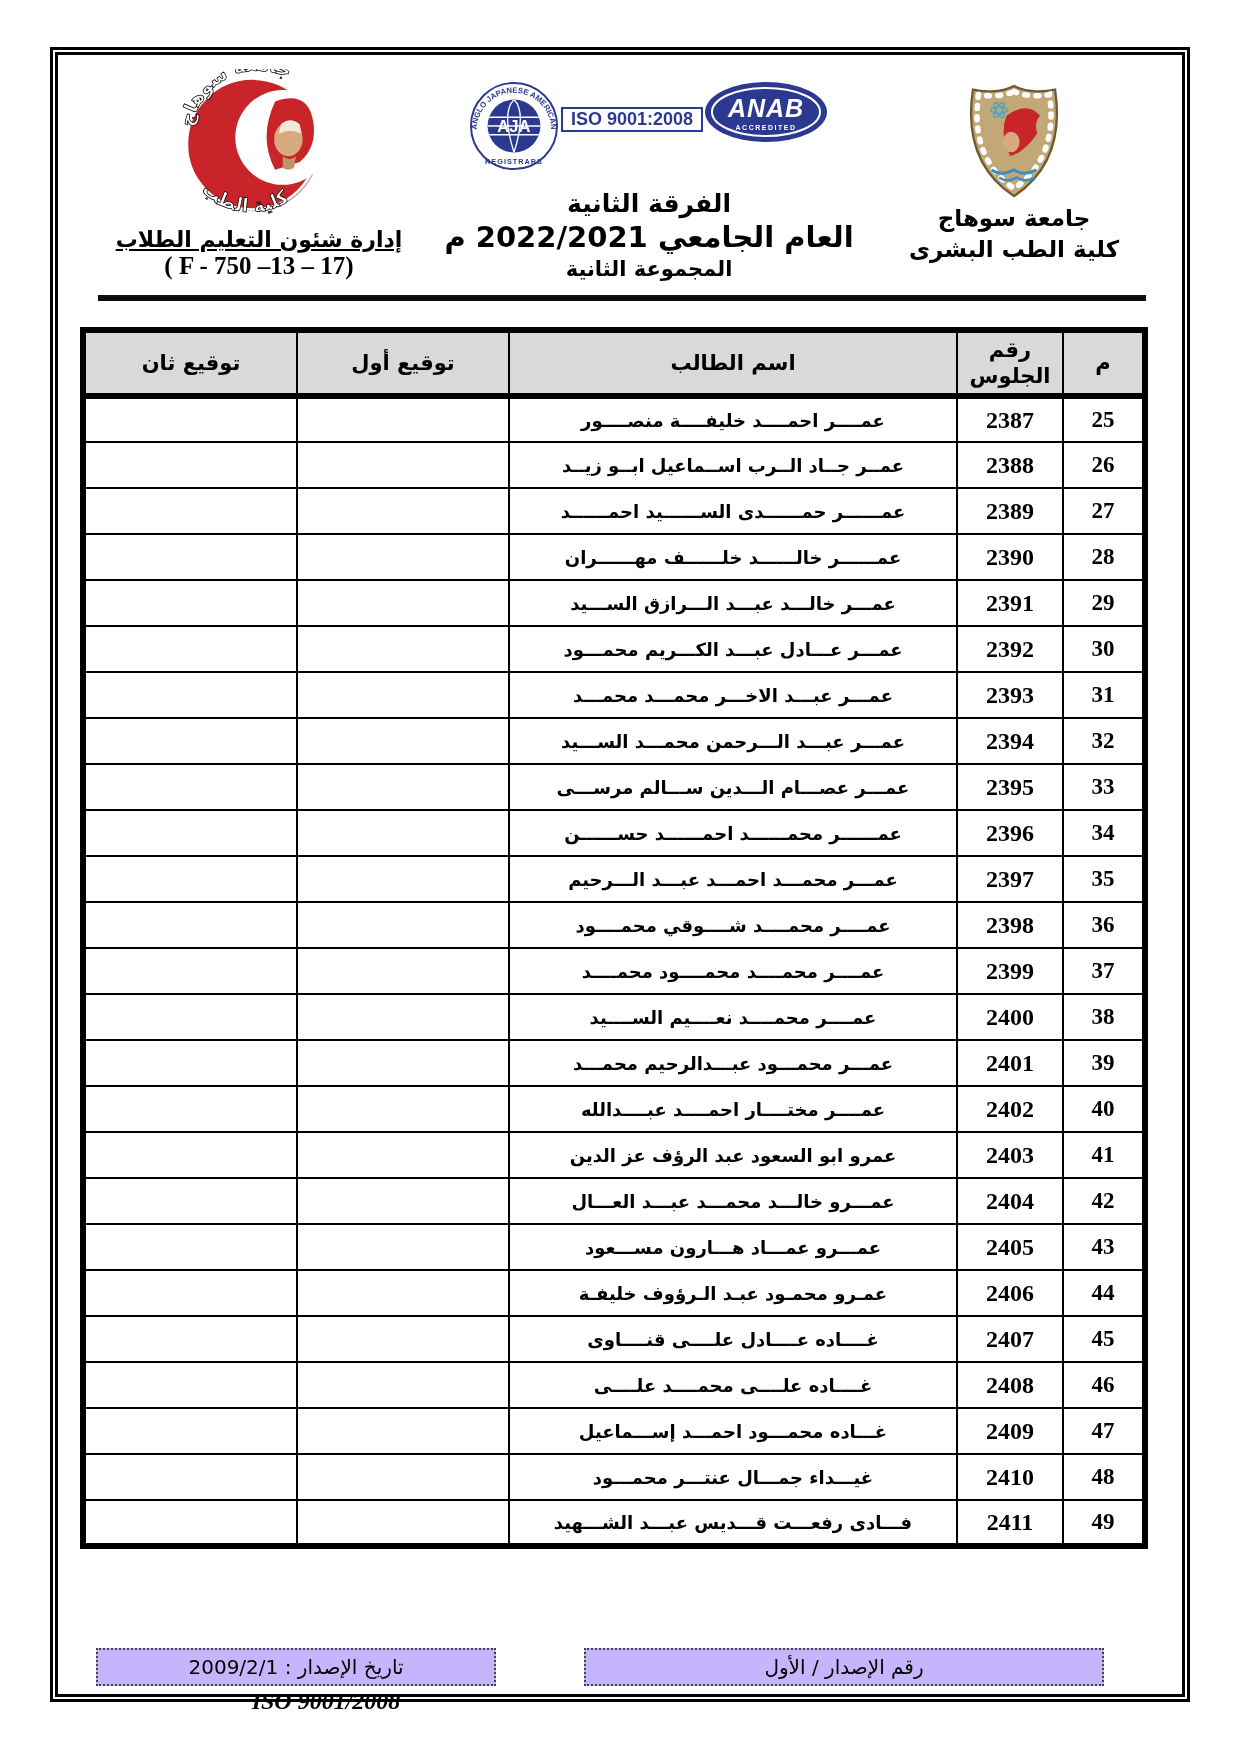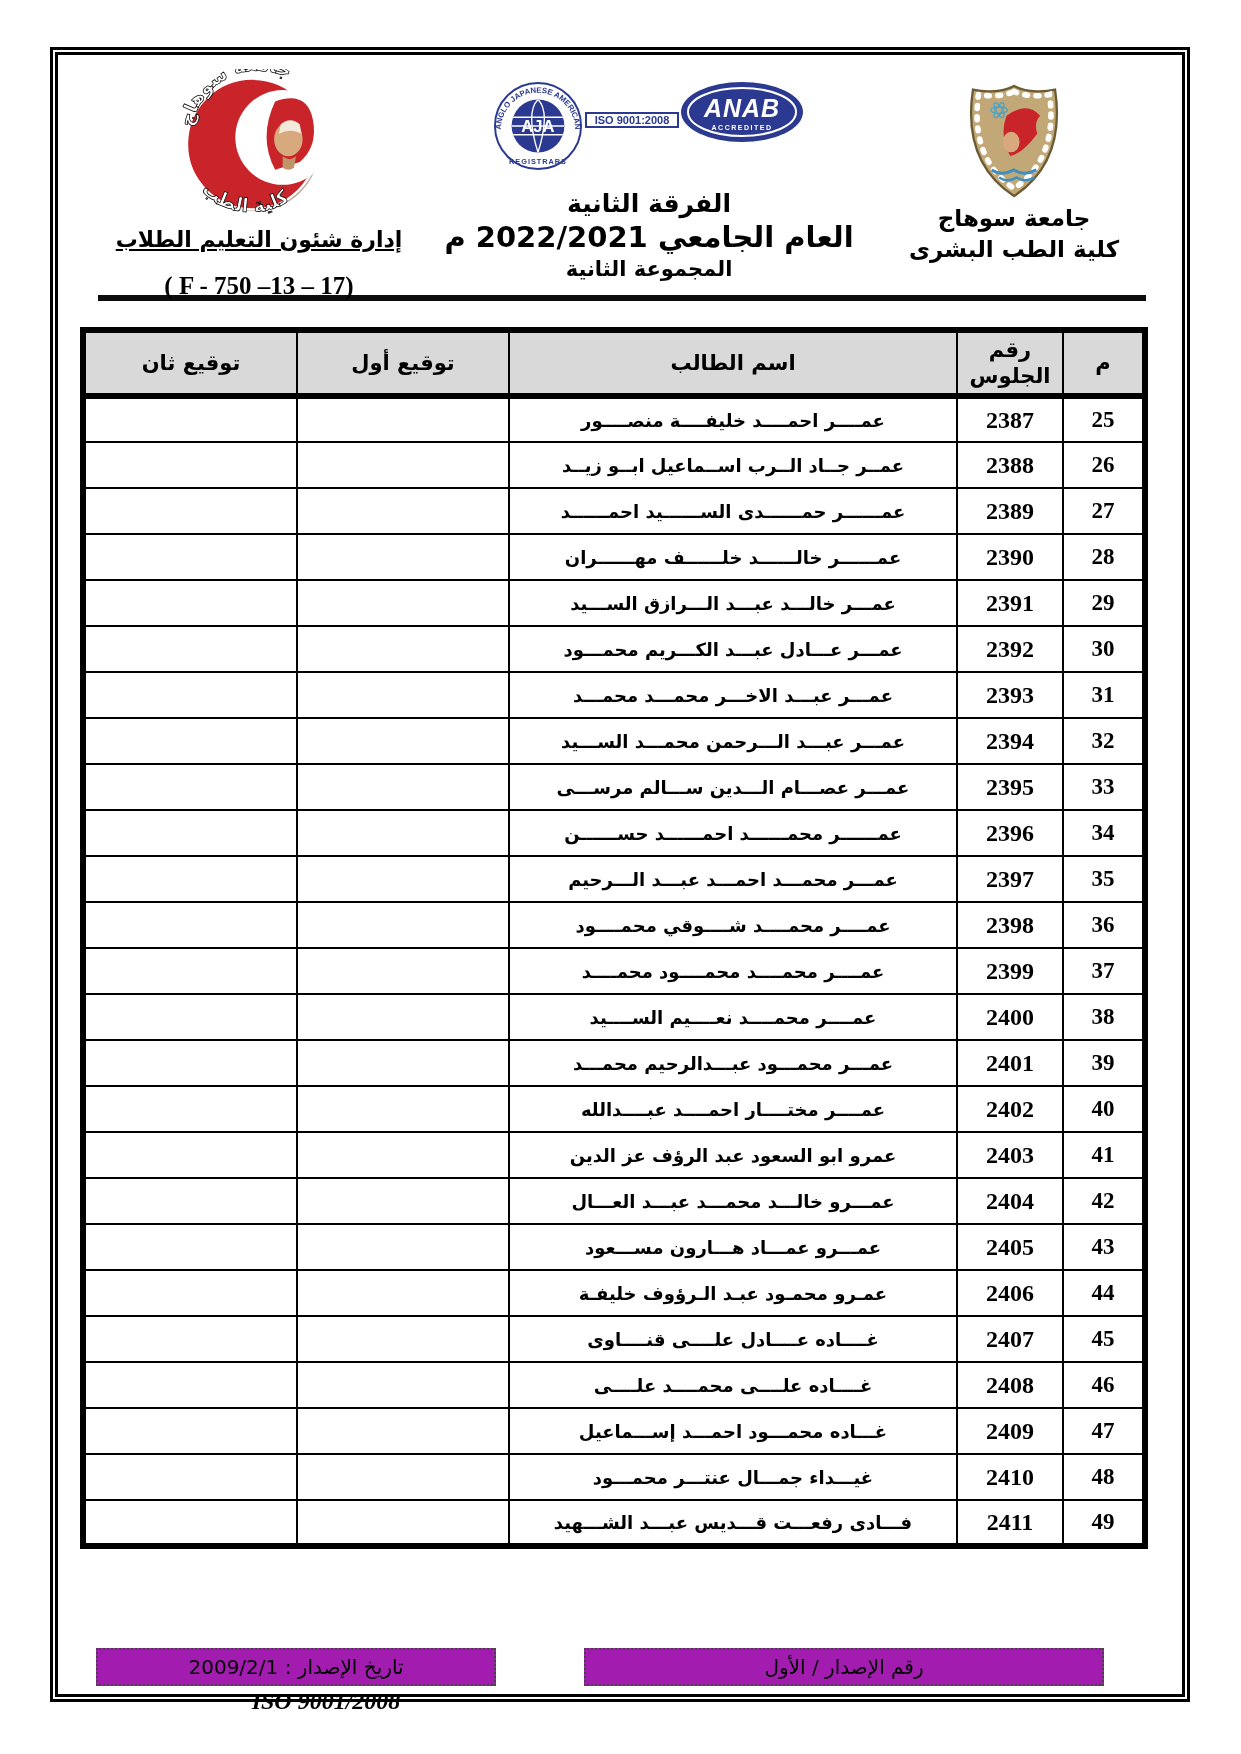--- a/index.html
+++ b/index.html
@@ -14,25 +14,25 @@
   .hblock.university{width:300px;padding-top:10px;}
   .hblock.center{width:420px;padding-top:12px;}
   .hblock.admin{width:350px;}
   .uni-line{font-weight:bold;font-size:23px;line-height:1.35;}
   .titles{margin-top:17px;text-align:center;}
   .title1{font-weight:bold;font-size:25px;line-height:1.25;}
   .title2{font-weight:bold;font-size:29px;line-height:1.25;}
   .title3{font-weight:bold;font-size:21px;line-height:1.25;}
   .admin-line{font-weight:bold;font-size:22px;margin-top:6px;text-decoration:underline;}
   .admin-code{font-family:"Liberation Serif","DejaVu Serif",serif;font-weight:bold;
-              font-size:25px;direction:ltr;margin-top:20px;}
+              font-size:25px;direction:ltr;margin-top:0;}
   .logo-pair{display:flex;align-items:flex-start;gap:2px;}
   .anab-wrap{display:flex;flex-direction:row;align-items:center;}
   .iso-box{margin-top:15px;border:2px solid #2b3990;color:#2b3990;font-weight:bold;
-           font-size:11px;padding:0 8px;font-family:"Liberation Sans",sans-serif;direction:ltr;}
+           font-size:18px;padding:0 8px;font-family:"Liberation Sans",sans-serif;direction:ltr;}
   
   .thick-rule{height:6px;background:#0d0d0d;margin:0 36px 0 40px;}
   
   table.roster{border-collapse:collapse;table-layout:fixed;width:1062px;
                margin:26px 34px 0 auto;border:6px solid #000;}
   table.roster th,table.roster td{border:2px solid #000;box-sizing:border-box;
                overflow:hidden;white-space:nowrap;}
   table.roster thead th{background:#d9d9d9;font-weight:bold;font-size:21px;
                text-align:center;vertical-align:middle;height:66px;line-height:1.25;
                border-bottom:6px solid #000;white-space:normal;}
@@ -40,21 +40,21 @@
   td.col-index{font-family:"Liberation Serif","DejaVu Serif",serif;font-weight:bold;
                font-size:23px;text-align:center;}
   td.col-seat{font-family:"Liberation Serif","DejaVu Serif",serif;font-weight:bold;
               font-size:24px;text-align:center;}
   td.col-name{font-weight:bold;font-size:18px;text-align:center;padding:0 6px;}
   td.col-sig{background:#fff;}
   
   .footer{position:absolute;left:38px;right:78px;bottom:8px;}
   .footer-boxes{display:flex;justify-content:space-between;align-items:stretch;}
   .dotted-box{border:2px dotted #444;height:38px;display:flex;align-items:center;
-              justify-content:center;box-sizing:border-box;background:#a21caf;}
+              justify-content:center;box-sizing:border-box;background:#c4b5fd;}
   .issue-no-box{width:520px;font-size:20px;}
   .issue-date-box{width:400px;font-size:20px;}
   .footer-iso{position:absolute;left:60px;top:40px;width:340px;text-align:center;
               font-family:"Liberation Serif","DejaVu Serif",serif;font-weight:bold;
               font-style:italic;font-size:24px;direction:ltr;}
   .logo-svg{display:block;}
 </style>
 </head>
 <body>
 

